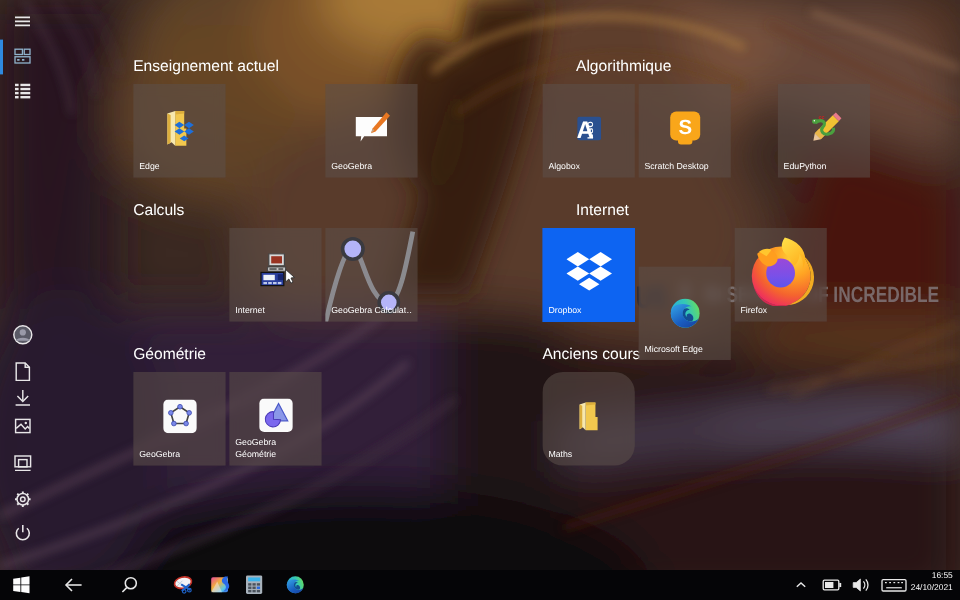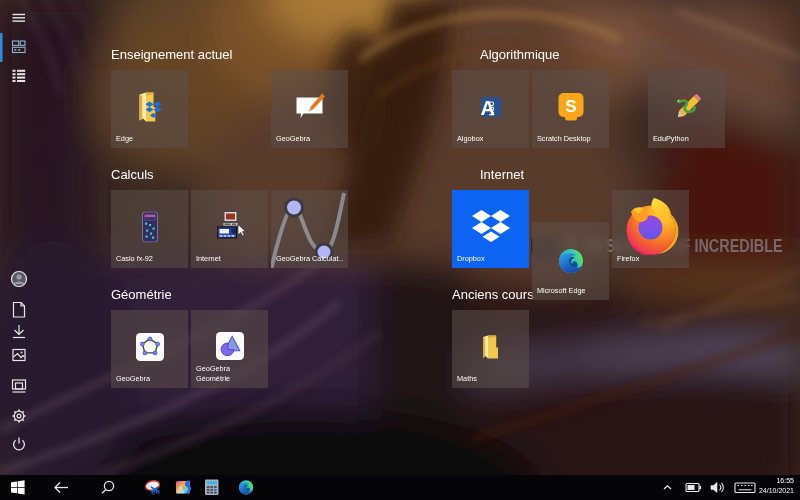--- a/index.html
+++ b/index.html
@@ -217,37 +217,20 @@
     <path d="M23,5 L25.5,2.8 L30.2,7.5 L28,10 Z" fill="#e87a8a"></path>
     <path d="M13,25 L8,20 L6.8,26.2 Z" fill="#e8c49a"></path>
     <path d="M8.5,11 C14,7.5 18,11 15,14.5 C12,18 15,22 20,20.5 C23,19.6 24,17.5 23.5,15.5" stroke="#4aa03e" stroke-width="2.6" fill="none"></path>
     <ellipse cx="8.3" cy="10.2" rx="2.6" ry="2" fill="#4aa03e"></ellipse>
     <circle cx="7.6" cy="9.7" r="0.6" fill="#fff"></circle>
     <text x="11" y="8" font-size="4.5" fill="#cc2222" font-weight="bold">cc</text>
   </svg>
   <div class="lbl">EduPython</div>
 </div>
 
-<div class="tile" style="left:111px;top:190px;">
-  <svg class="icon" width="16" height="31" viewBox="0 0 16 31">
-    <rect x="0.5" y="0.5" width="15" height="30" rx="2.5" fill="#332d5e" stroke="#8a84b8" stroke-width="0.8"></rect>
-    <rect x="2.5" y="3" width="11" height="6" fill="#b85a9a"></rect>
-    <rect x="2.5" y="5.5" width="11" height="3.5" fill="#3a3470"></rect>
-    <g fill="#40c8c8">
-      <rect x="3" y="11" width="2.2" height="2.2"></rect>
-          <rect x="7" y="12.5" width="2.2" height="2.2"></rect>
-      <rect x="10.5" y="16" width="2.2" height="2.2"></rect>
-          <rect x="4" y="18" width="2.2" height="2.2"></rect>
-      <rect x="8" y="21" width="2.2" height="2.2"></rect>
-          <rect x="3.5" y="24" width="2.2" height="2.2"></rect>
-      <rect x="10" y="25" width="2.2" height="2.2"></rect>
-    </g>
-  </svg>
-  <div class="lbl">Casio fx-92</div>
-</div>
 <div class="tile" style="left:191px;top:190px;">
   <svg class="icon" width="32" height="32" viewBox="0 0 32 32">
     <rect x="10" y="0.5" width="13" height="10" fill="#d8d8d8" stroke="#444" stroke-width="1"></rect>
     <rect x="12" y="2.5" width="9" height="6" fill="#993322"></rect>
     <rect x="9" y="11.5" width="15" height="3.5" fill="#c8c8c8" stroke="#444" stroke-width="0.8"></rect>
     <g fill="#555">
           <rect x="10.5" y="12.5" width="6" height="1.4"></rect>
           <rect x="18" y="12.5" width="4" height="1.4"></rect>
         </g>
     <rect x="3.5" y="16" width="19" height="11" fill="#2a3f9e" stroke="#111" stroke-width="1"></rect>
@@ -351,21 +334,21 @@
 </div>
 <div class="tile" style="left:191px;top:310px;">
   <svg class="icon" width="28" height="28" viewBox="0 0 33 33" style="top:36px;">
     <rect x="0" y="0" width="33" height="33" rx="5" fill="#fafafa"></rect>
     <path d="M19,5 L28,22 L10,22 Z" fill="#8a97e8" stroke="#4a58c8" stroke-width="1.2"></path>
     <path d="M14,13 A7.5,7.5 0 1 0 21,21 L14,20.5 Z" fill="#7b68ee" stroke="#4a3ab8" stroke-width="1"></path>
   </svg>
   <div class="lbl">GeoGebra<br>Géométrie</div>
 </div>
 
-<div class="tile" style="left:452px;top:310px;">
+<div class="tile" style="left:452px;top:310px;border-radius:17px;">
   <svg class="icon" width="20" height="25" viewBox="0 0 20 25">
     <path d="M7,1 L15.2,1 L15.2,13 L17,13 L17,24 L7,24 Z" fill="#f2c84e"></path>
     <path d="M7,1 L15.2,1 L15.2,2.6 L7,3.4 Z" fill="#dcae3c"></path>
     <path d="M2,2.6 L7,1 L7,24 L4.6,21.6 L2,23.2 Z" fill="#f7e8ae"></path>
     <path d="M2,2.6 L4.2,3.6 L4.2,22 L2,23.2 Z" fill="#dcae3c"></path>
   </svg>
   <div class="lbl">Maths</div>
 </div>
 
 <div id="taskbar">

